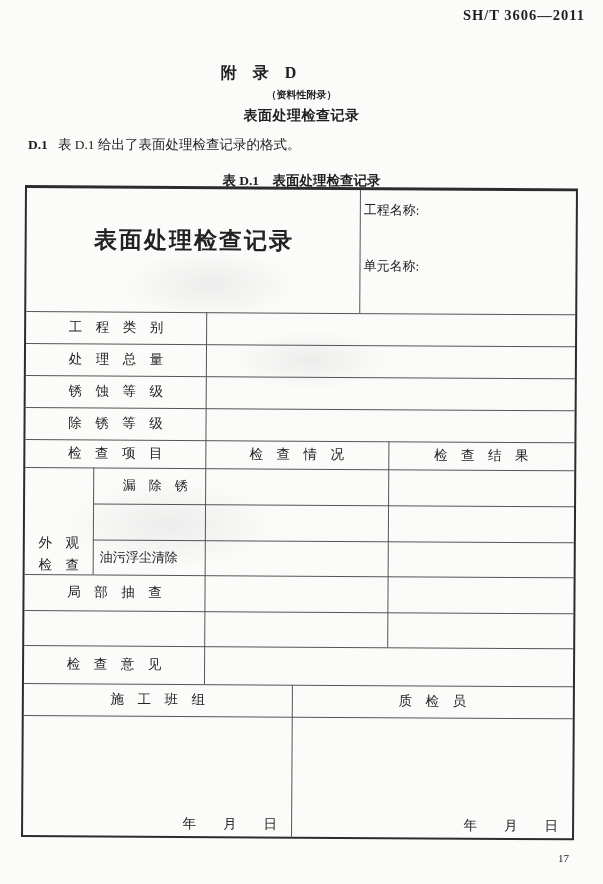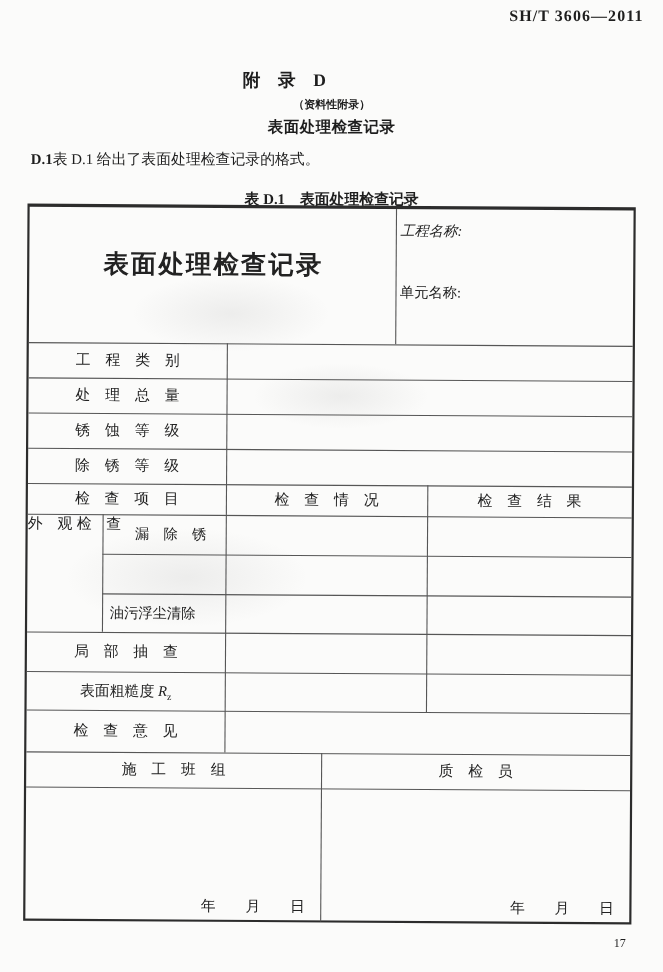--- a/index.html
+++ b/index.html
@@ -34,21 +34,21 @@
 </head>
 <body>
 
 <div class="abs b pre" style="top:7px;right:18px;font-size:14.5px;letter-spacing:1px;">SH/T 3606—2011</div>
 
 <div class="abs b ctr pre" style="top:63px;left:0;width:517px;font-size:16px;">附　录　D</div>
 <div class="abs b ctr pre" style="top:88px;left:0;width:603px;font-size:10px;">（资料性附录）</div>
 <div class="abs b ctr pre" style="top:107px;left:0;width:603px;font-size:14px;letter-spacing:0.5px;">表面处理检查记录</div>
 
 <div class="abs" style="top:136px;left:28px;font-size:13.5px;">
-  <span class="b" style="">D.1</span><span>表 D.1 给出了表面处理检查记录的格式。</span>
+  <span class="b" style="margin-right:10px;">D.1</span><span>表 D.1 给出了表面处理检查记录的格式。</span>
 </div>
 
 <div class="abs b ctr pre" style="top:161px;left:25px;width:553px;font-size:13.5px;margin-top:11px;">表 D.1　表面处理检查记录</div>
 
 <div class="smudge" style="left:120px;top:250px;width:180px;height:70px;"></div>
 <div class="smudge" style="left:60px;top:480px;width:220px;height:90px;"></div>
 <div class="smudge" style="left:230px;top:330px;width:160px;height:60px;"></div>
 
 <div class="tbl">
 
@@ -66,42 +66,41 @@
   <div class="hl" style="left:0;top:495px;width:549px;"></div>
   <div class="hl" style="left:0;top:527px;width:549px;"></div>
 
   <div class="vl" style="left:333px;top:0;height:123px;"></div>
   <div class="vl" style="left:180px;top:123px;height:372px;"></div>
   <div class="vl" style="left:68px;top:279px;height:107px;"></div>
   <div class="vl" style="left:363px;top:251px;height:206px;"></div>
   <div class="vl" style="left:268px;top:495px;height:153px;"></div>
 
   <div class="cell b ctr" style="left:10px;top:36px;width:315px;font-size:23px;letter-spacing:2px;">表面处理检查记录</div>
-  <div class="cell" style="left:337px;top:11px;font-size:13px;font-style:italic;">工程名称:</div>
+  <div class="cell" style="left:337px;top:11px;font-size:13px;">工程名称:</div>
   <div class="cell" style="left:337px;top:67px;font-size:13px;">单元名称:</div>
 
   <div class="cell ctr pre" style="left:0;top:123px;width:180px;line-height:32px;">工　程　类　别</div>
   <div class="cell ctr pre" style="left:0;top:155px;width:180px;line-height:32px;">处　理　总　量</div>
   <div class="cell ctr pre" style="left:0;top:187px;width:180px;line-height:32px;">锈　蚀　等　级</div>
   <div class="cell ctr pre" style="left:0;top:219px;width:180px;line-height:32px;">除　锈　等　级</div>
 
   <div class="cell ctr pre" style="left:0;top:251px;width:180px;line-height:28px;">检　查　项　目</div>
   <div class="cell ctr pre" style="left:180px;top:251px;width:183px;line-height:28px;">检　查　情　况</div>
   <div class="cell ctr pre" style="left:363px;top:251px;width:186px;line-height:28px;">检　查　结　果</div>
 
-  <div class="cell ctr" style="left:0;top:279px;width:68px;height:107px;display:flex;flex-direction:row;justify-content:flex-start;gap:4px;">
+  <div class="cell ctr" style="left:0;top:279px;width:68px;height:107px;display:flex;flex-direction:column;justify-content:flex-end;gap:4px;">
     <span class="pre">外　观</span>
     <span class="pre">检　查</span>
   </div>
   <div class="cell ctr pre" style="left:68px;top:279px;width:124px;line-height:36px;font-size:13px;">漏　除　锈</div>
   <div class="cell ctr pre" style="left:68px;top:351px;width:92px;line-height:35px;font-size:13px;">油污浮尘清除</div>
 
   <div class="cell ctr pre" style="left:0;top:386px;width:180px;line-height:36px;">局　部　抽　查</div>
 
-  <div class="cell ctr" style="left:0;top:422px;width:180px;line-height:35px;"><span class="pre">表面粗糙度 </span><i>R</i><sub>z</sub></div>
 
   <div class="cell ctr pre" style="left:0;top:457px;width:180px;line-height:38px;">检　查　意　见</div>
 
   <div class="cell ctr pre" style="left:0;top:495px;width:268px;line-height:32px;">施　工　班　组</div>
   <div class="cell ctr pre" style="left:268px;top:495px;width:281px;line-height:32px;">质　检　员</div>
   <div class="cell pre" style="left:0;top:626px;width:254px;text-align:right;line-height:18px;">年　　月　　日</div>
   <div class="cell pre" style="left:268px;top:626px;width:267px;text-align:right;line-height:18px;">年　　月　　日</div>
 </div>
 
 <div class="abs" style="top:852px;right:34px;font-size:11px;">17</div>

